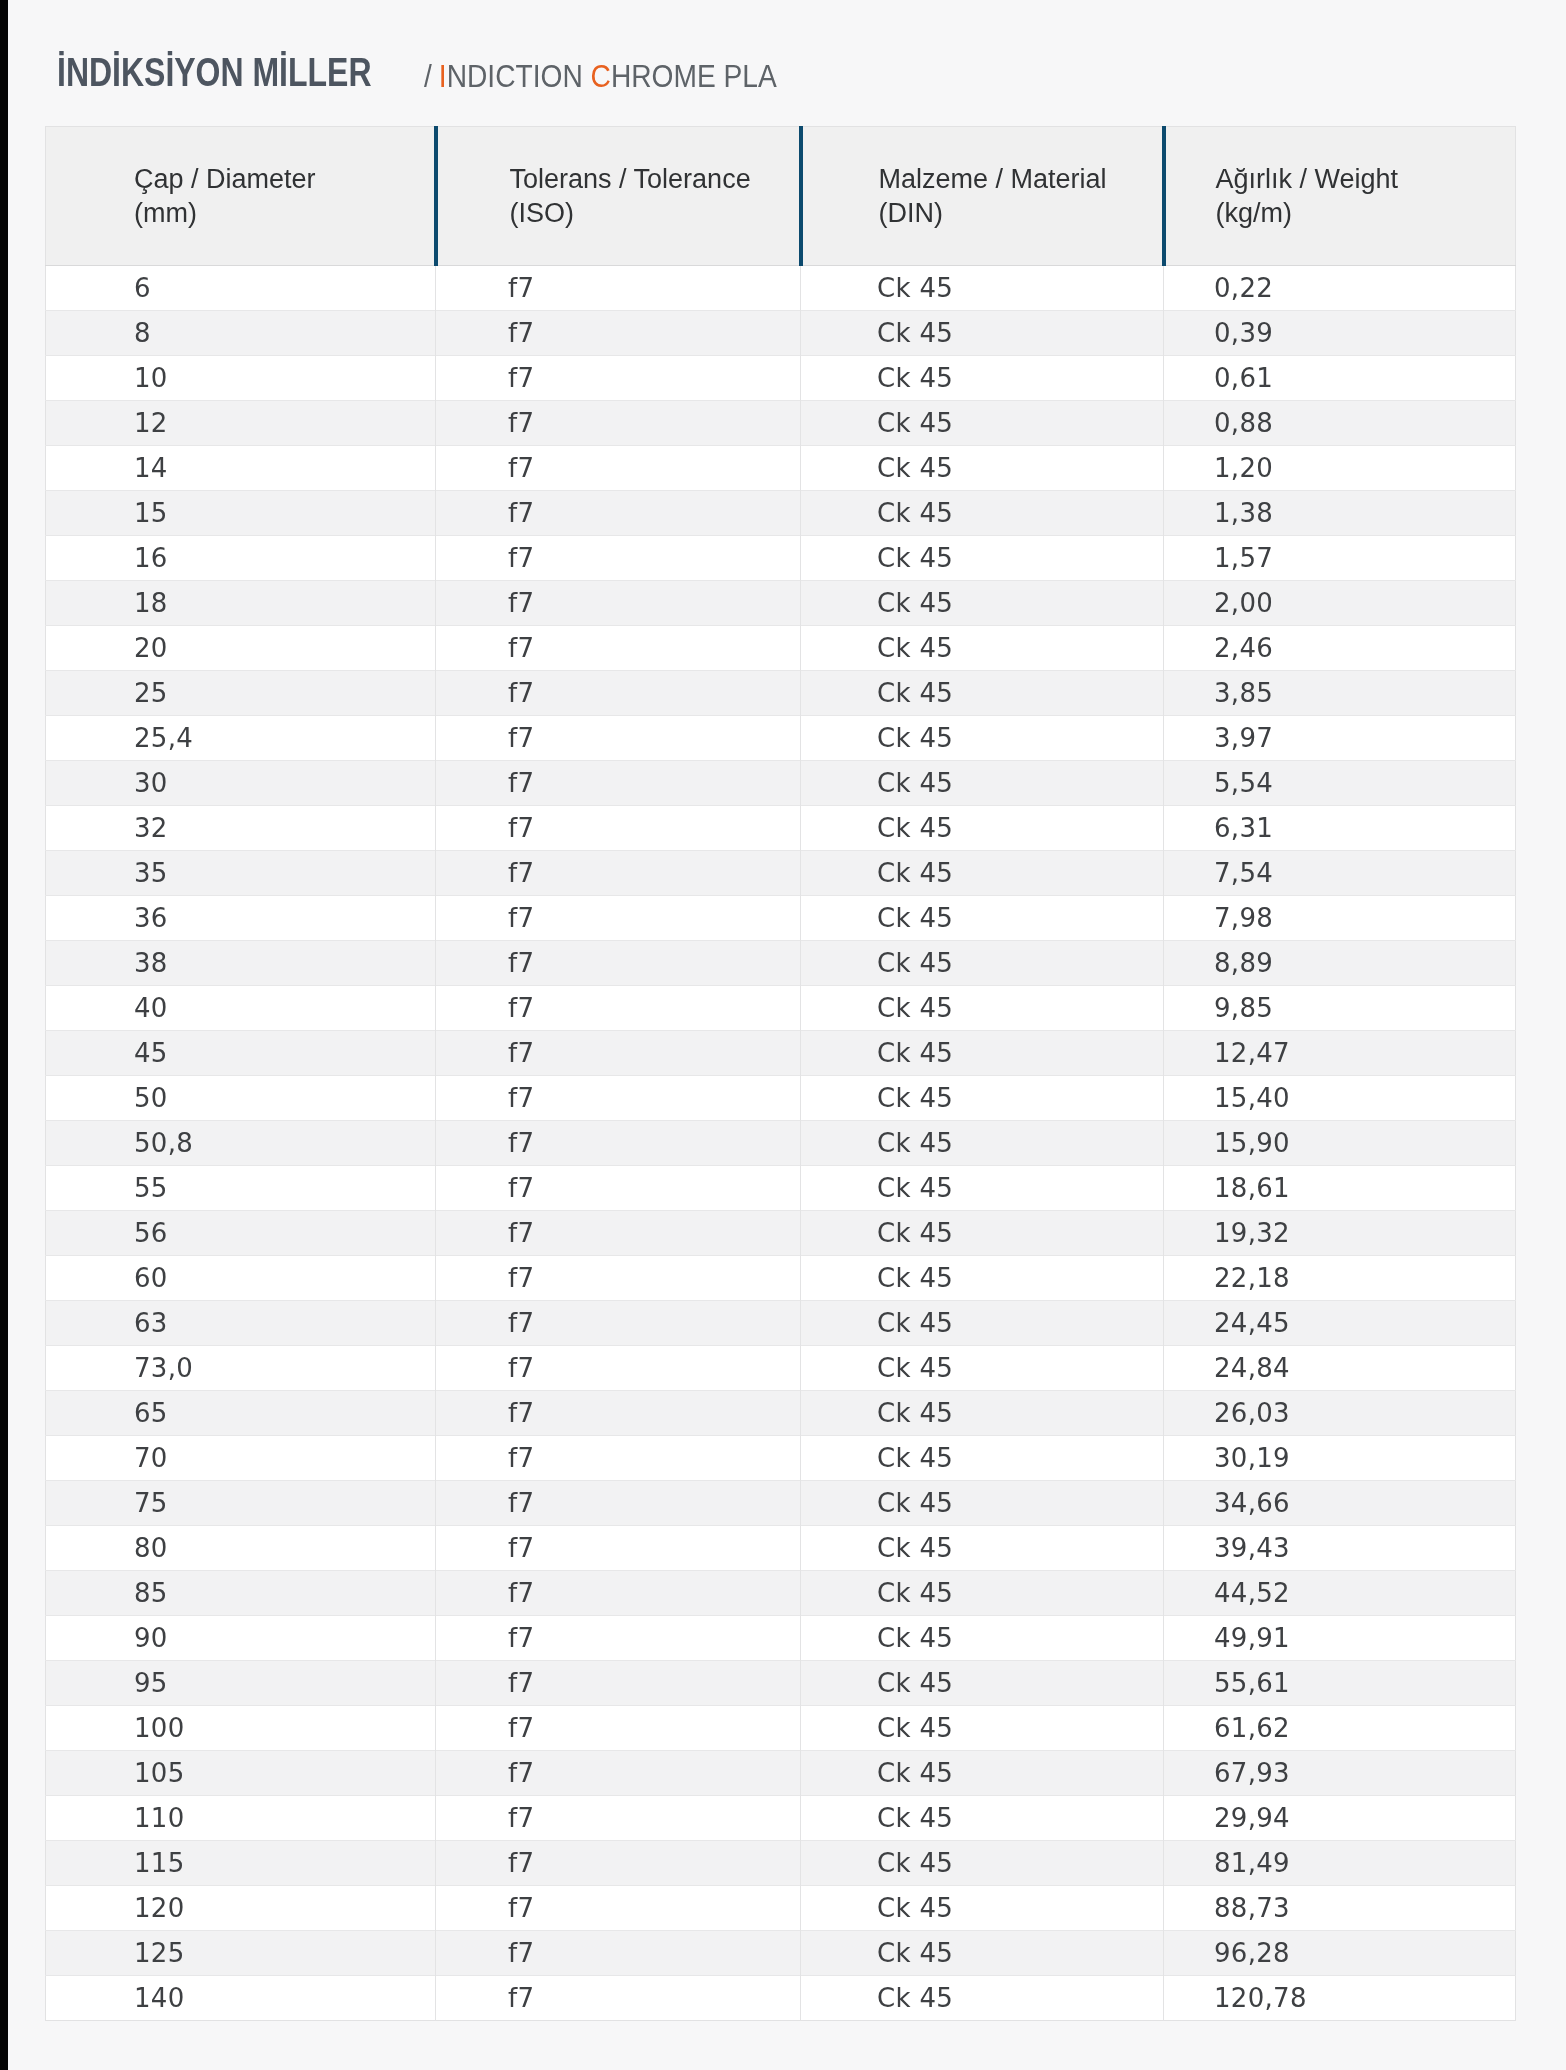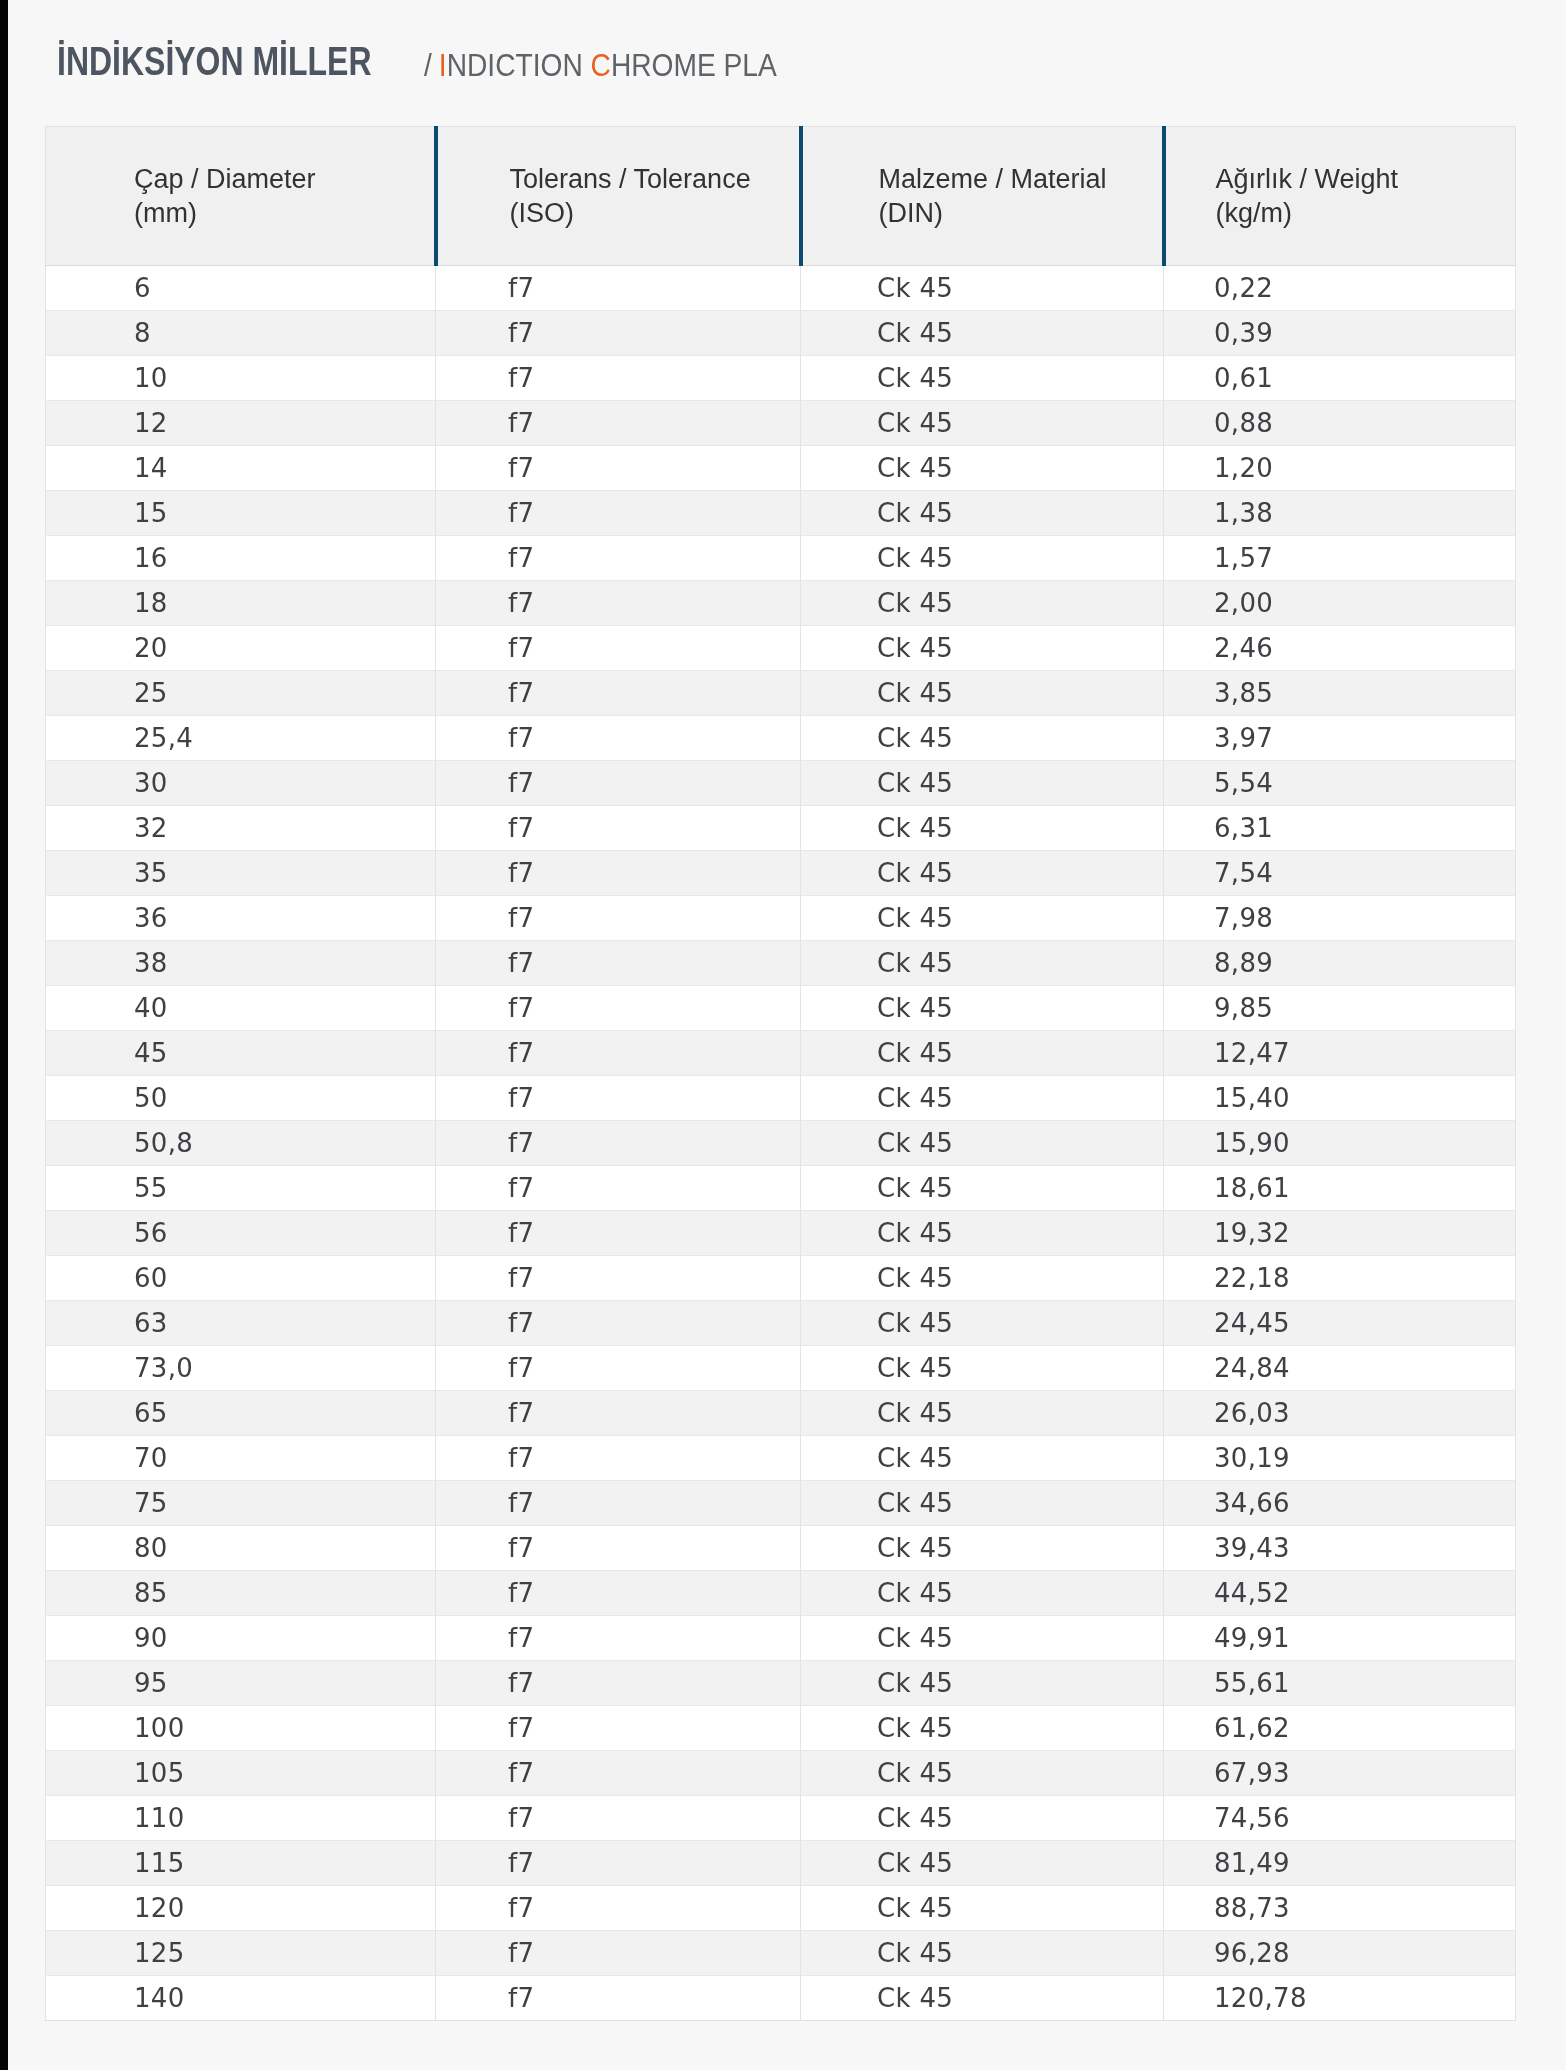--- a/index.html
+++ b/index.html
@@ -17,21 +17,21 @@
   }
   .edge-strip {
     position: absolute;
     left: 0; top: 0;
     width: 8px; height: 2070px;
     background: #050505;
   }
   
   .brand {
     position: absolute;
-    left: 0; top: 4px;
+    left: 0; top: 15px;
     width: 1566px; height: 126px;
   }
   .brand-title {
     position: absolute;
     left: 57px; top: 36px;
     font-size: 41px;
     font-weight: bold;
     line-height: 42px;
     letter-spacing: 0px;
     color: #4d5560;
@@ -375,21 +375,21 @@
       <td class="p1">105</td>
       <td class="p2">f7</td>
       <td class="p3">Ck 45</td>
       <td class="p4">67,93</td>
     </tr>
 
     <tr>
       <td class="p1">110</td>
       <td class="p2">f7</td>
       <td class="p3">Ck 45</td>
-      <td class="p4">74,56</td>
+      <td class="p4">29,94</td>
     </tr>
 
     <tr>
       <td class="p1">115</td>
       <td class="p2">f7</td>
       <td class="p3">Ck 45</td>
       <td class="p4">81,49</td>
     </tr>
 
     <tr>

